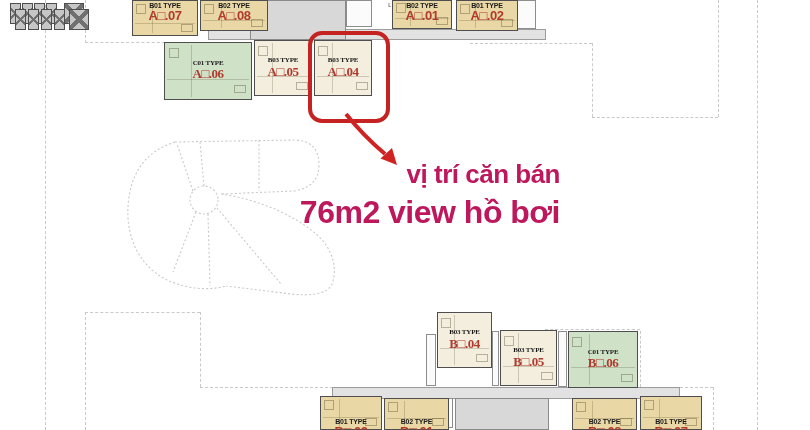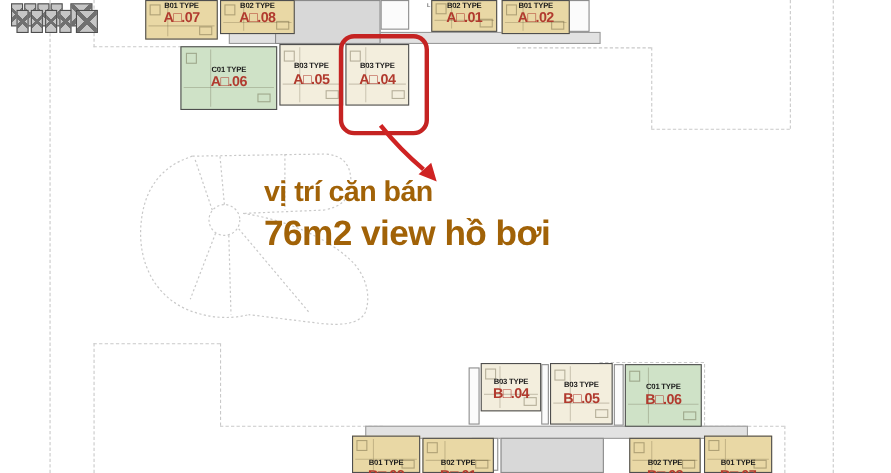--- a/index.html
+++ b/index.html
@@ -13,40 +13,40 @@
   .unit{position:absolute;border:1.5px solid #4e4e4e;box-sizing:border-box;}
   .unit.tan{background:#e9d8a5;margin-left:20px;}
   .unit.cream{background:#f3eedd;}
   .unit.green{background:#cfe2c7;}
   .rlv{position:absolute;top:2px;bottom:2px;left:30%;width:0;border-left:1px solid rgba(70,60,30,.22);}
   .rlh{position:absolute;left:2px;right:2px;top:64%;height:0;border-top:1px solid rgba(70,60,30,.22);}
   .f1{position:absolute;left:5%;top:9%;width:8px;height:8px;border:1px solid rgba(70,60,30,.35);}
   .f2{position:absolute;right:6%;bottom:10%;width:10px;height:6px;border:1px solid rgba(70,60,30,.35);}
   .lbl{position:absolute;left:-6px;right:-6px;text-align:center;line-height:1.05;pointer-events:none;}
   .lbl.lp-top{top:1px;}
-  .lbl.lp-mid{top:30%;}
+  .lbl.lp-mid{top:30%;font-family:Liberation Serif, serif;}
   .lbl.lp-bot{bottom:-10px;}
   .type{display:block;font-size:7px;font-weight:700;color:#1a1a1a;letter-spacing:-.2px;}
   .code{display:block;font-size:13px;font-weight:700;color:#b13a2e;letter-spacing:-.5px;}
   
   .core{position:absolute;background:#d8d8d8;border:1px solid #8a8a8a;box-sizing:border-box;}
   .lift{position:absolute;width:11px;height:21px;border:1.5px solid #4e4e4e;box-sizing:border-box;
         background:linear-gradient(45deg,transparent 43%,#707070 43%,#707070 57%,transparent 57%),
                    linear-gradient(135deg,transparent 43%,#707070 43%,#707070 57%,transparent 57%),#c6c6c6;}
   .lobby{position:absolute;left:0;right:0;text-align:center;font-size:5px;font-weight:700;
          color:#6d6d6d;letter-spacing:.4px;}
   .corr{position:absolute;background:#e2e2e2;border:1px solid #9b9b9b;box-sizing:border-box;}
   .wroom{position:absolute;background:#fbfbfb;border:1px solid #8d8d8d;box-sizing:border-box;}
   
   #hl-box{position:absolute;left:308px;top:31px;width:74px;height:84px;border:4px solid #c52322;
           border-radius:14px;z-index:6;pointer-events:none;}
   #arrow-svg{position:absolute;left:0;top:0;z-index:7;pointer-events:none;}
   #pool-svg{position:absolute;left:113px;top:136px;z-index:1;pointer-events:none;}
-  #note{position:absolute;left:240px;top:159px;width:320px;text-align:left;z-index:7;
-        color:#a16207;font-weight:700;}
+  #note{position:absolute;left:240px;top:159px;width:320px;text-align:right;z-index:7;
+        color:#be185d;font-weight:700;}
   #note .l1{font-size:26px;letter-spacing:-.5px;}
   #note .l2{font-size:32px;margin-top:4px;letter-spacing:-.5px;}
   .b-layer{position:absolute;inset:0;z-index:2;}
 </style>
 </head>
 <body>
 
 <div id="canvas">
 
   <svg id="pool-svg" width="235" height="165" viewBox="0 0 235 165">
@@ -166,21 +166,21 @@
       <div class="unit cream" style="left: 314px; top: 40px; width: 58px; height: 56px;">
         <span class="rlv"></span>
         <span class="rlh"></span>
         <span class="f1"></span>
         <span class="f2"></span>
         <div class="lbl lp-mid">
           <span class="type">B03 TYPE</span>
           <span class="code">A□.04</span>
         </div>
       </div>
-      <div class="unit cream" style="left: 437px; top: 330px; width: 55px; height: 44px;">
+      <div class="unit cream" style="left: 437px; top: 312px; width: 55px; height: 56px;">
         <span class="rlv"></span>
         <span class="rlh"></span>
         <span class="f1"></span>
         <span class="f2"></span>
         <div class="lbl lp-mid">
           <span class="type">B03 TYPE</span>
           <span class="code">B□.04</span>
         </div>
       </div>
       <div class="unit cream" style="left: 500px; top: 330px; width: 57px; height: 56px;">

